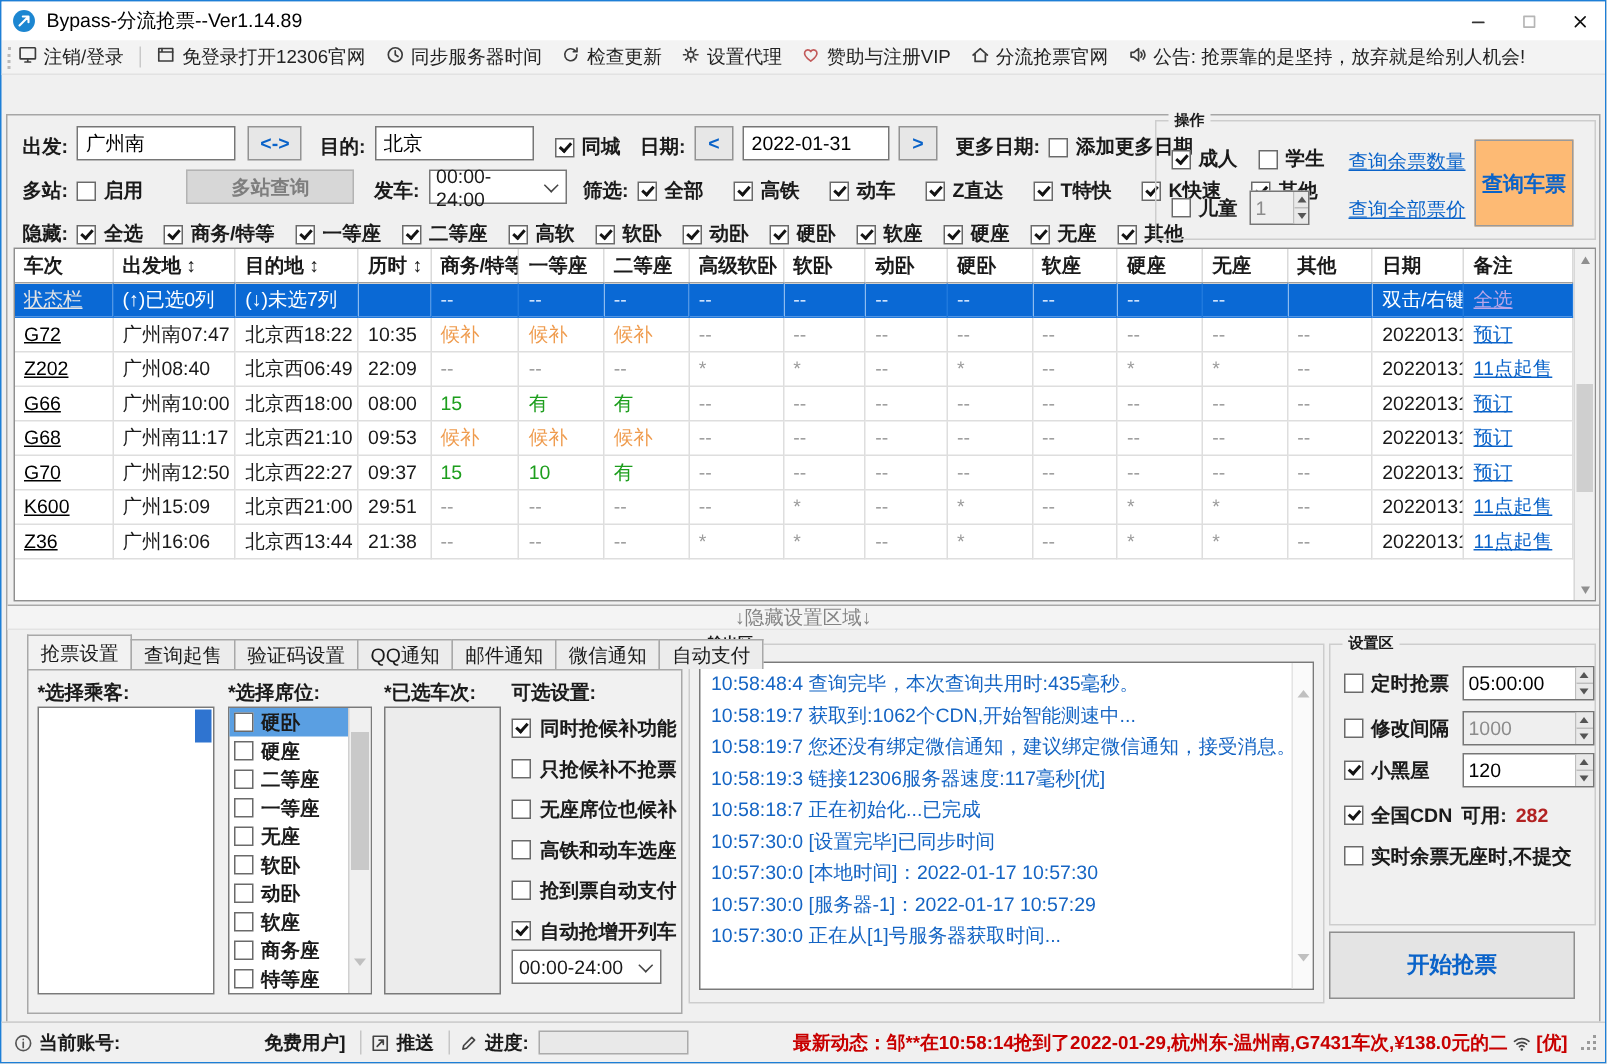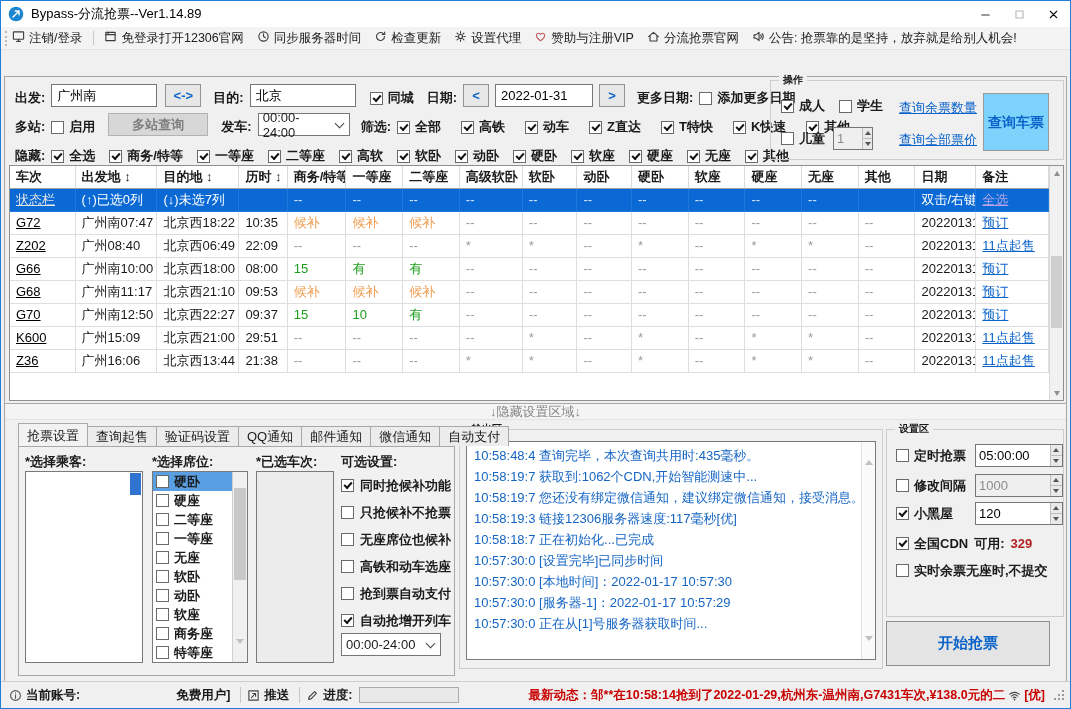--- a/index.html
+++ b/index.html
@@ -98,21 +98,21 @@
   .log-scroll{position:absolute;right:0;top:0;bottom:0;width:14px;background:#fafafa;border-left:1px solid #e4e4e4;}
   .log-scroll .up{position:absolute;top:3px;left:3px;} .log-scroll .dn{position:absolute;bottom:3px;left:3px;}
   .l-tri-up{width:0;height:0;border-left:4px solid transparent;border-right:4px solid transparent;border-bottom:5px solid #c0c0c0;}
   .l-tri-dn{width:0;height:0;border-left:4px solid transparent;border-right:4px solid transparent;border-top:5px solid #c0c0c0;}
   
   .setbox{position:absolute;left:881px;top:352px;width:178px;height:188px;}
   .srow{position:absolute;left:9px;display:flex;align-items:center;gap:6px;height:23px;}
   .srow .spin{position:absolute;left:79px;width:88px;}
   .cdnnum{color:#b22222;font-weight:700;}
   .startbtn{position:absolute;left:881px;top:544px;width:164px;height:45px;border:1px solid #8f8f8f;background:#e4e4e4;color:#0a63c9;font-weight:700;font-size:15px;display:flex;align-items:center;justify-content:center;}
-  .qbtn{position:absolute;left:212px;top:12px;width:66px;height:58px;border:1px solid #9a9a9a;background:#7dd3fc;color:#0a63c9;font-weight:700;font-size:14px;display:flex;align-items:center;justify-content:center;text-align:center;line-height:19px;}
+  .qbtn{position:absolute;left:212px;top:12px;width:66px;height:58px;border:1px solid #9a9a9a;background:#fdba74;color:#0a63c9;font-weight:700;font-size:14px;display:flex;align-items:center;justify-content:center;text-align:center;line-height:19px;}
   
   .statusbar{position:absolute;left:0;right:0;bottom:0;height:27px;background:#f0f0f0;border-top:1px solid #cfcfcf;display:flex;align-items:center;padding:0 4px 0 8px;font-size:12.5px;}
   .sb-label{font-weight:700;margin:0 4px;}
   .sb-sep{width:1px;height:16px;background:#c6c6c6;margin:0 6px;}
   .sb-icon{display:inline-flex;align-items:center;}
   .progress{width:100px;height:16px;border:1px solid #ababab;background:#e9e9e9;margin-left:2px;}
   .sb-spacer{flex:1;}
   .sb-alert{color:#c80000;font-weight:700;white-space:nowrap;}
   .grip{position:relative;width:13px;height:13px;margin-left:8px;flex:none;}
   .grip::before{content:"";position:absolute;right:2px;bottom:2px;width:2px;height:2px;background:#9a9a9a;box-shadow:-4px 0 0 #9a9a9a,-8px 0 0 #9a9a9a,0 -4px 0 #9a9a9a,-4px -4px 0 #9a9a9a,0 -8px 0 #9a9a9a;}
@@ -233,21 +233,21 @@
         <span class="cbl">添加更多日期</span>
       </label>
     </div>
 
     <div class="frow" id="frow2" style="top:35px">
       <span class="flabel">多站:</span>
       <label class="cbitem">
         <span class="cb"></span>
         <span class="cbl">启用</span>
       </label>
-      <button class="btn disabled" style="width:100px;margin-left:13px">多站查询</button>
+      <button class="btn disabled" style="width:112px;margin-left:29px">多站查询</button>
       <span class="flabel" style="margin-left:13px">发车:</span>
       <span class="combo" style="width:92px">
         <span class="cval">00:00-24:00</span>
         <span class="chev"></span>
       </span>
       <span class="flabel" style="margin-left:11px">筛选:</span>
       <div class="cbrow" id="filter-list" style="gap:20px">
           <label class="cbitem">
             <span class="cb checked"></span>
             <span class="cbl">全部</span>
@@ -751,21 +751,21 @@
               </span>
             </span>
         </span>
       </div>
       <div class="srow" style="top:102px">
         <label class="cbitem">
           <span class="cb checked"></span>
           <span class="cbl">全国CDN</span>
         </label>
         <span class="cbl">可用:</span>
-        <span class="cdnnum">329</span>
+        <span class="cdnnum">282</span>
       </div>
       <div class="srow" style="top:129px">
         <label class="cbitem">
           <span class="cb"></span>
           <span class="cbl">实时余票无座时,不提交</span>
         </label>
       </div>
     </div>
     <div class="startbtn">开始抢票</div>
 

